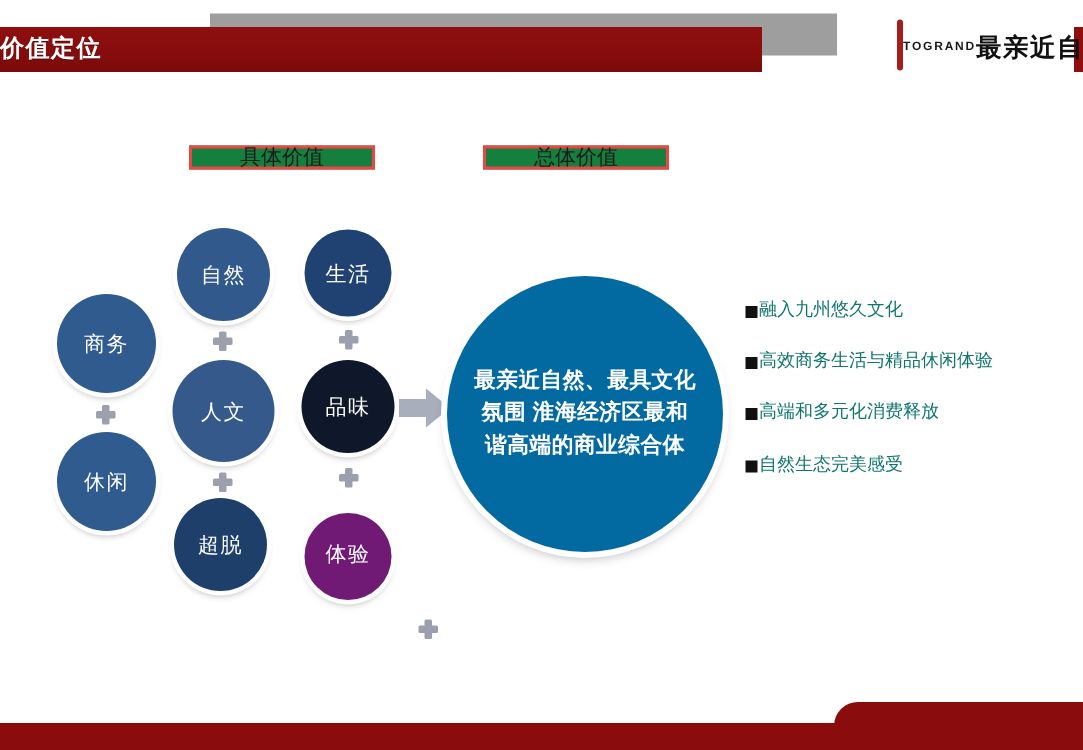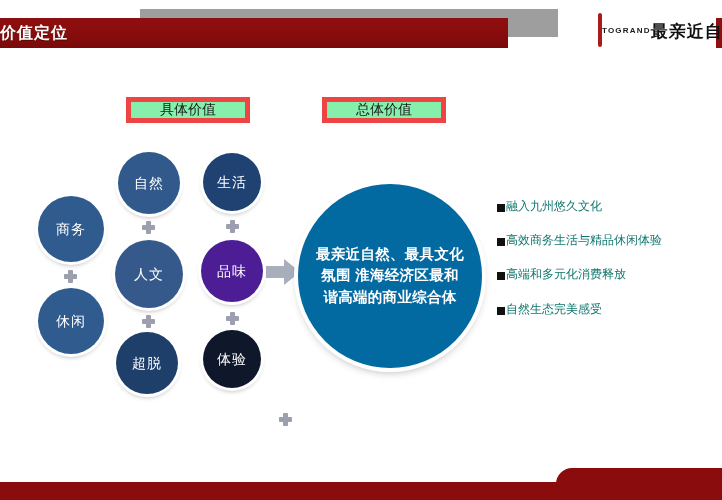--- a/index.html
+++ b/index.html
@@ -55,22 +55,22 @@
     font-size:8px;font-weight:bold;letter-spacing:1.2px;color:#1a1a1a;
     margin-top:1px;line-height:1;
   }
   .logo-cn{
     font-size:17px;font-weight:bold;color:#111;line-height:1;margin-top:2px;
     letter-spacing:1px;white-space:nowrap;
   }
 
   
   .capbox{
-    position:absolute;height:26px;background:#86efac;
-    border:5px solid #ef4444;
+    position:absolute;height:16px;background:#15803d;
+    border:2px solid #ef4444;
     display:flex;align-items:center;justify-content:center;
     font-size:14px;color:#1b1b1b;box-sizing:border-box;
   }
   #cap-specific{left:126px;top:97px;width:124px;}
   #cap-overall{left:322px;top:97px;width:124px;}
 
   
   .bub{
     position:absolute;border-radius:50%;
     display:flex;align-items:center;justify-content:center;
@@ -175,25 +175,25 @@
   </div>
   <div class="plus" style="left:142px;top:315px;"></div>
   <div class="bub" style="left:116px;top:332px;width:62px;height:62px;background:#1f3f6b;">
     <span>超脱</span>
   </div>
 
   <div class="bub" style="left:203px;top:153px;width:58px;height:58px;background:#1f4273;">
     <span>生活</span>
   </div>
   <div class="plus" style="left:226px;top:220px;"></div>
-  <div class="bub" style="left:201px;top:240px;width:62px;height:62px;background:#4c1d95;">
+  <div class="bub" style="left:201px;top:240px;width:62px;height:62px;background:#0f172a;">
     <span>品味</span>
   </div>
   <div class="plus" style="left:226px;top:312px;"></div>
-  <div class="bub" style="left:203px;top:330px;width:58px;height:58px;background:#0f172a;">
+  <div class="bub" style="left:203px;top:342px;width:58px;height:58px;background:#701a75;font-family:Liberation Serif, serif;">
     <span>体验</span>
   </div>
 
   <div class="plus" style="left:279px;top:413px;"></div>
 
   <div class="arrow">
     <div class="arrow-body"></div>
     <div class="arrow-head"></div>
   </div>
 

